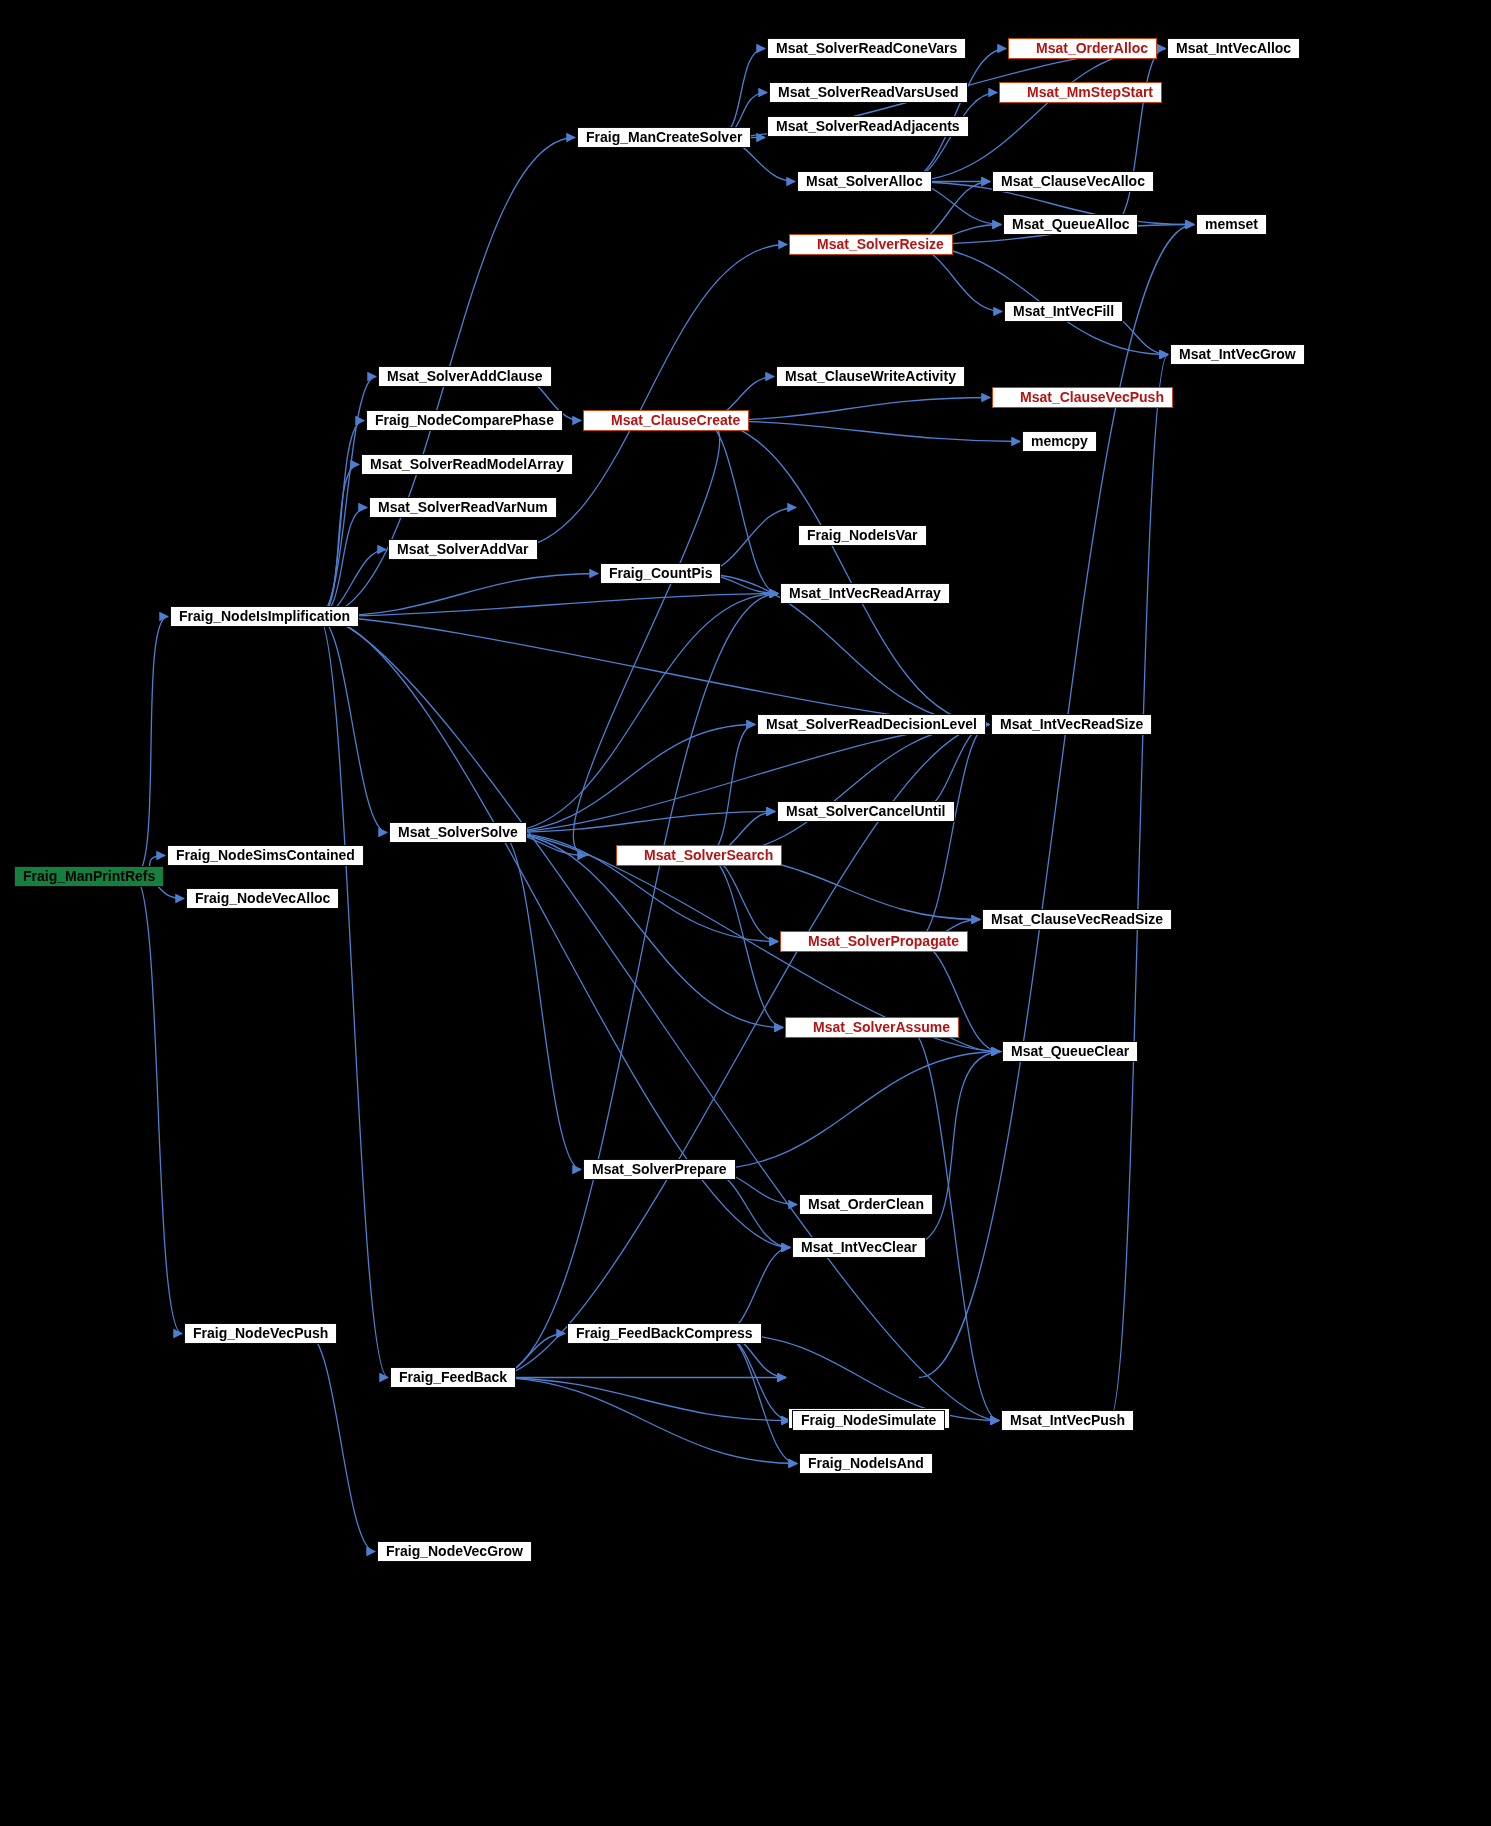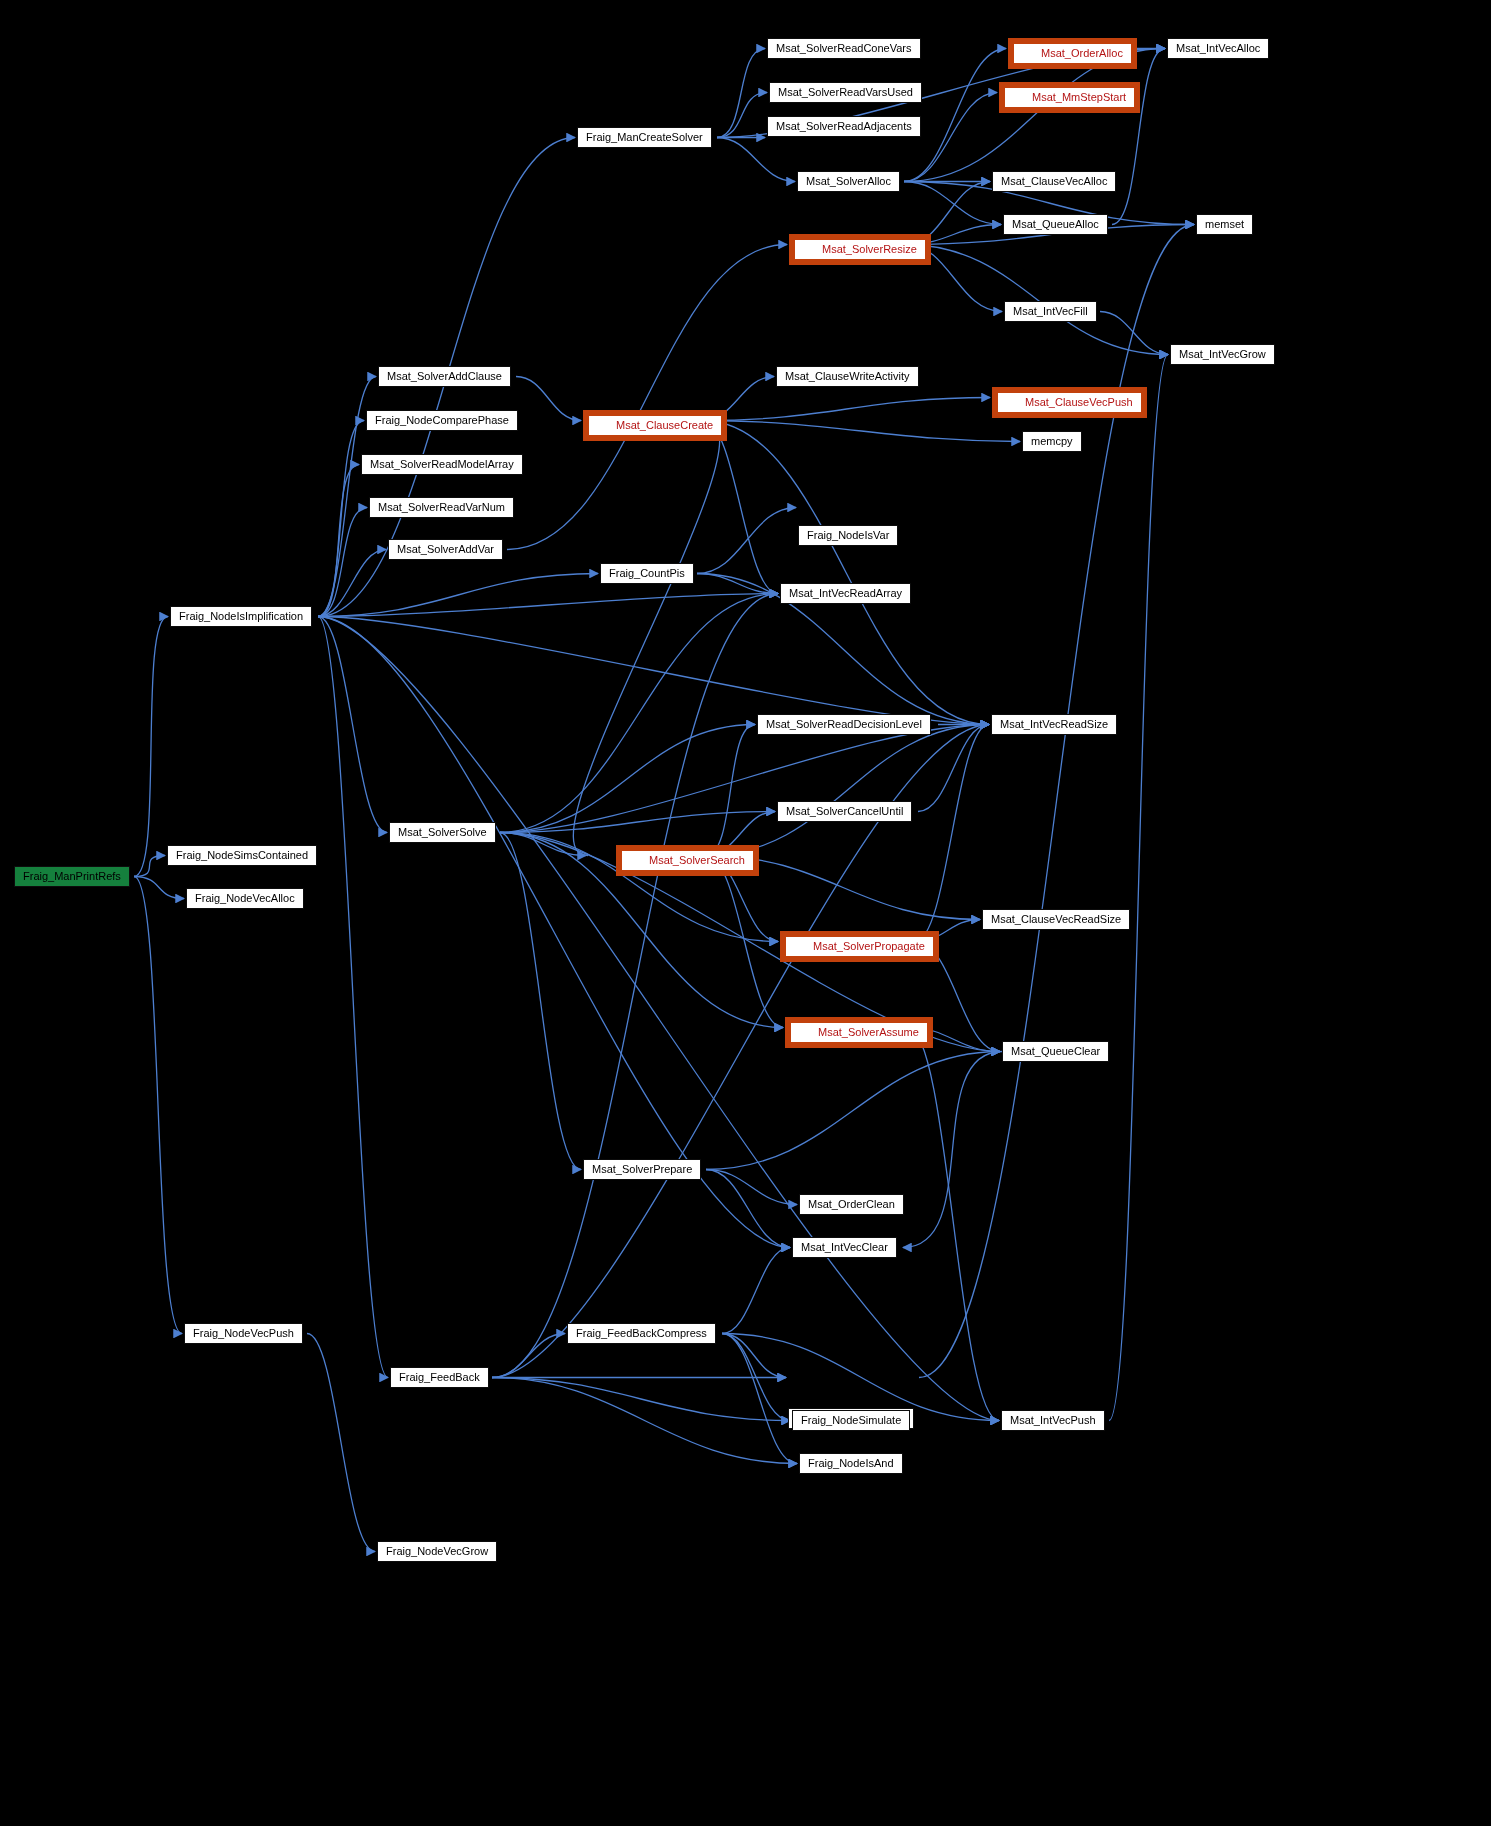--- a/index.html
+++ b/index.html
@@ -28,29 +28,30 @@
     fill: none;
     stroke: #4d7fd0;
     stroke-width: 1.3;
   }
   #graph-nodes { position: absolute; left: 0; top: 0; z-index: 2; }
   .node {
     position: absolute;
     background: #ffffff;
     color: #000000;
     border: 1px solid #0c0c0c;
-    font-size: 11px;
+    font-size: 14px;
     line-height: 13px;
     padding: 3px 8px;
     white-space: nowrap;
     cursor: pointer;
     box-sizing: border-box;
+    font-weight: bold;
   }
   .node.red {
-    border: 6px solid #c2410c;
+    border: 1px solid #c2410c;
     color: #b41414;
     padding-left: 27px;
   }
   .node.root {
     background: #15803d;
     border: 1px solid #0c0c0c;
     color: #000000;
   }
 </style>
 </head>

